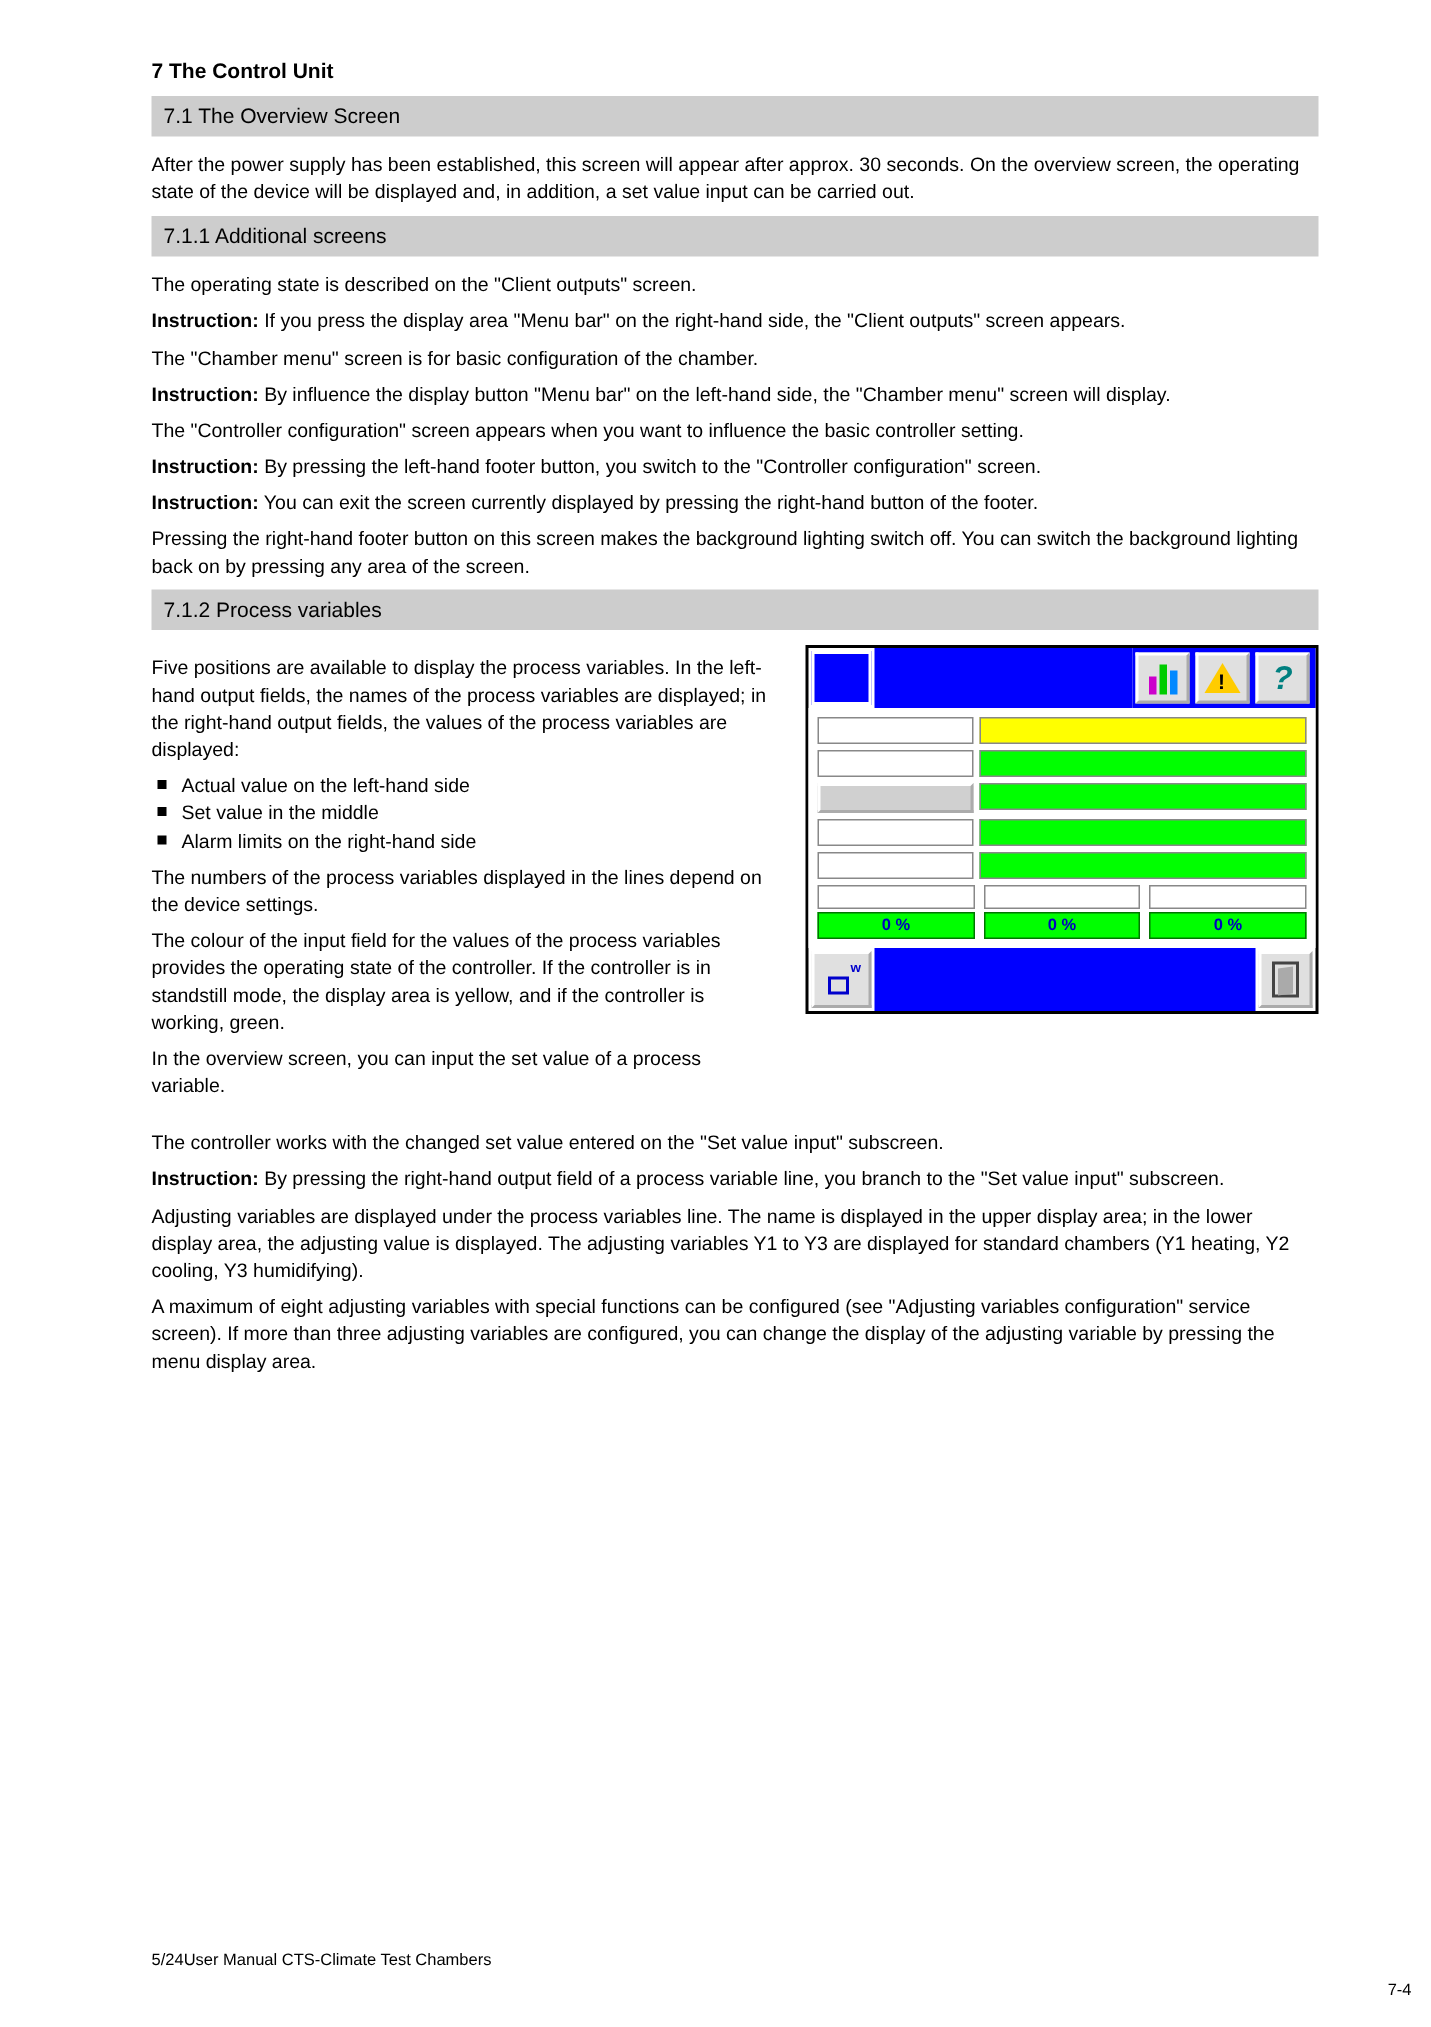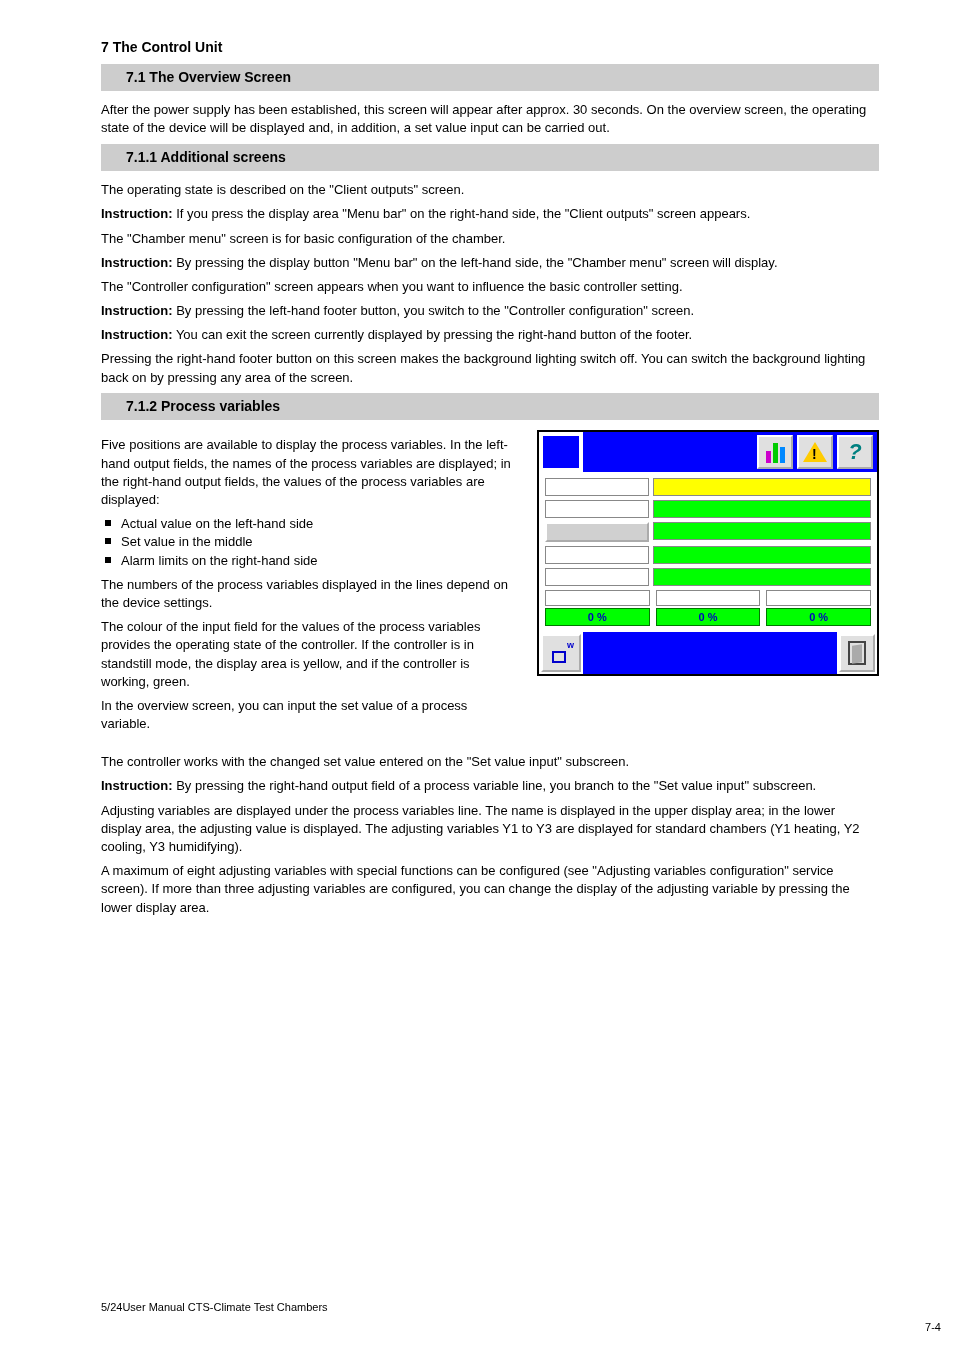--- a/index.html
+++ b/index.html
@@ -1,19 +1,19 @@
 <!DOCTYPE html>
 <html><head>
 <meta charset="utf-8">
 <style>
 html,body{margin:0;padding:0;background:#fff;font-family:Arial,Helvetica,sans-serif;color:#000;font-size:13px;line-height:1.4}
 .page{width:928px;height:1351px;position:relative;margin:0 auto}
 .content{position:absolute;left:88px;top:4px;width:778px}
 .sec-title{font-weight:bold;font-size:14px;margin-top:34px;margin-bottom:6px}
-.sec-bar{background:#cdcdcd;color:#000;font-weight:bold;padding:4px 25px;font-size:14px;margin-bottom:10px}
+.sec-bar{background:#cdcdcd;color:#000;font-weight:normal;padding:4px 8px;font-size:14px;margin-bottom:10px}
 .txt{font-size:13px;margin:6px 0}
 .indent{}
 .bold{font-weight:bold}
 .col-wrap{display:flex;gap:24px;align-items:flex-start;margin-top:8px}
 .col-left{flex:1;font-size:13px}
 .col-right{width:342px}
 ul.sq{margin:6px 0 6px 20px;padding:0}
 ul.sq li{list-style:none;position:relative;margin:0 0}
 ul.sq li:before{content:"";position:absolute;left:-16px;top:5px;width:6px;height:6px;background:#000}
 
@@ -66,21 +66,21 @@
 <div class="content">
 <div class="sec-title">7  The Control Unit</div>
 
 <div class="sec-bar">7.1  The Overview Screen</div>
 <div class="txt">After the power supply has been established, this screen will appear after approx. 30 seconds. On the overview screen, the operating state of the device will be displayed and, in addition, a set value input can be carried out.</div>
 
 <div class="sec-bar">7.1.1  Additional screens</div>
 <div class="txt">The operating state is described on the "Client outputs" screen.</div>
 <div class="txt indent"><span class="bold">Instruction:</span> <span>If you press the display area "Menu bar" on the right-hand side, the "Client outputs" screen appears.</span></div>
 <div class="txt">The "Chamber menu" screen is for basic configuration of the chamber.</div>
-<div class="txt indent"><span class="bold">Instruction:</span> <span>By pressing the display button "Menu bar" on the left-hand side, the "Chamber menu" screen will display.</span></div>
+<div class="txt indent"><span class="bold">Instruction:</span> <span>By influence the display button "Menu bar" on the left-hand side, the "Chamber menu" screen will display.</span></div>
 <div class="txt">The "Controller configuration" screen appears when you want to influence the basic controller setting.</div>
 <div class="txt indent"><span class="bold">Instruction:</span> <span>By pressing the left-hand footer button, you switch to the "Controller configuration" screen.</span></div>
 <div class="txt indent"><span class="bold">Instruction:</span> <span>You can exit the screen currently displayed by pressing the right-hand button of the footer.</span></div>
 <div class="txt">Pressing the right-hand footer button on this screen makes the background lighting switch off. You can switch the background lighting back on by pressing any area of the screen.</div>
 
 <div class="sec-bar">7.1.2  Process variables</div>
 
 <div class="col-wrap">
  <div class="col-left">
   <div class="txt">Five positions are available to display the process variables. In the left-hand output fields, the names of the process variables are displayed; in the right-hand output fields, the values of the process variables are displayed:</div>
@@ -155,21 +155,21 @@
                 <div class="ico-door"></div>
               </div>
    </div>
   </div>
  </div>
 </div>
 
 <div class="txt" style="margin-top:14px">The controller works with the changed set value entered on the "Set value input" subscreen.</div>
 <div class="txt indent"><span class="bold">Instruction:</span> <span>By pressing the right-hand output field of a process variable line, you branch to the "Set value input" subscreen.</span></div>
 <div class="txt">Adjusting variables are displayed under the process variables line. The name is displayed in the upper display area; in the lower display area, the adjusting value is displayed. The adjusting variables Y1 to Y3 are displayed for standard chambers (Y1 heating, Y2 cooling, Y3 humidifying).</div>
-<div class="txt">A maximum of eight adjusting variables with special functions can be configured (see "Adjusting variables configuration" service screen). If more than three adjusting variables are configured, you can change the display of the adjusting variable by pressing the lower display area.</div>
+<div class="txt">A maximum of eight adjusting variables with special functions can be configured (see "Adjusting variables configuration" service screen). If more than three adjusting variables are configured, you can change the display of the adjusting variable by pressing the menu display area.</div>
 </div>
 
 <div class="spread">
  <div class="spread-left">5/24</div>
  <div class="spread-right">User Manual CTS-Climate Test Chambers</div>
 </div>
 <div class="pagenum">7-4</div>
 </div>
 
 </body></html>

